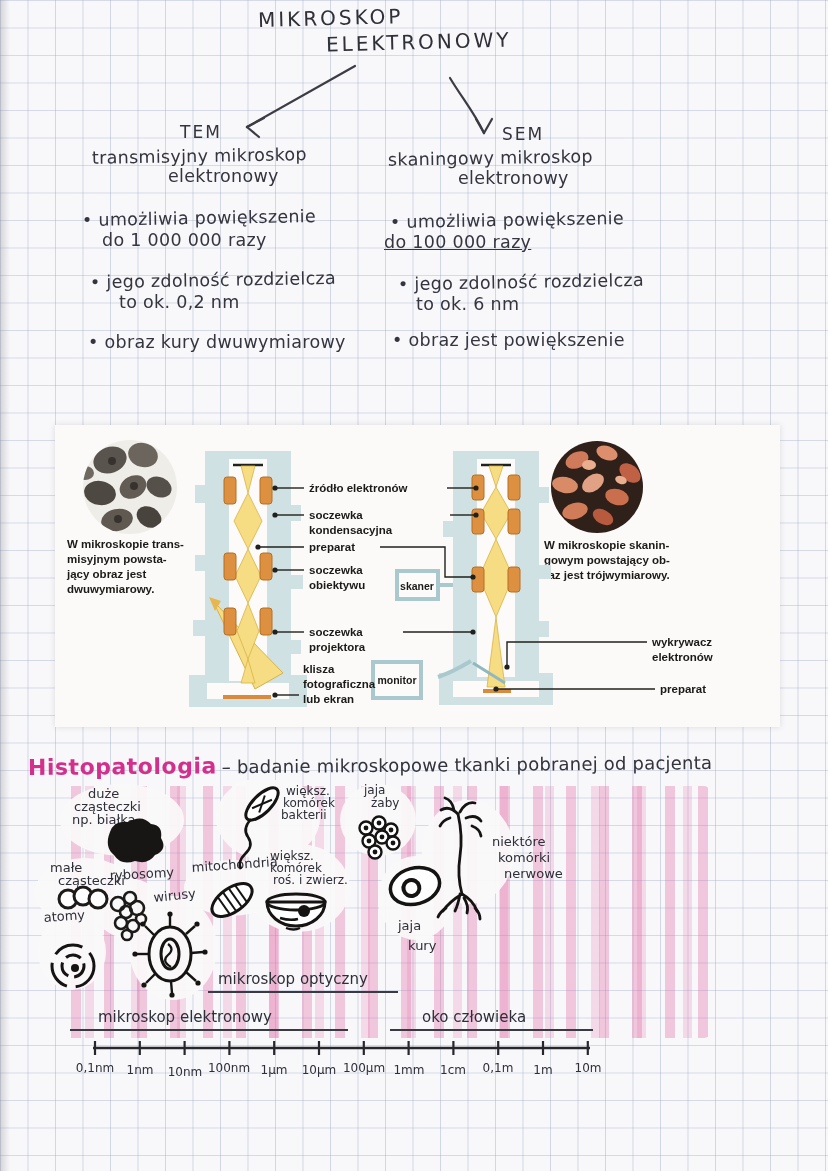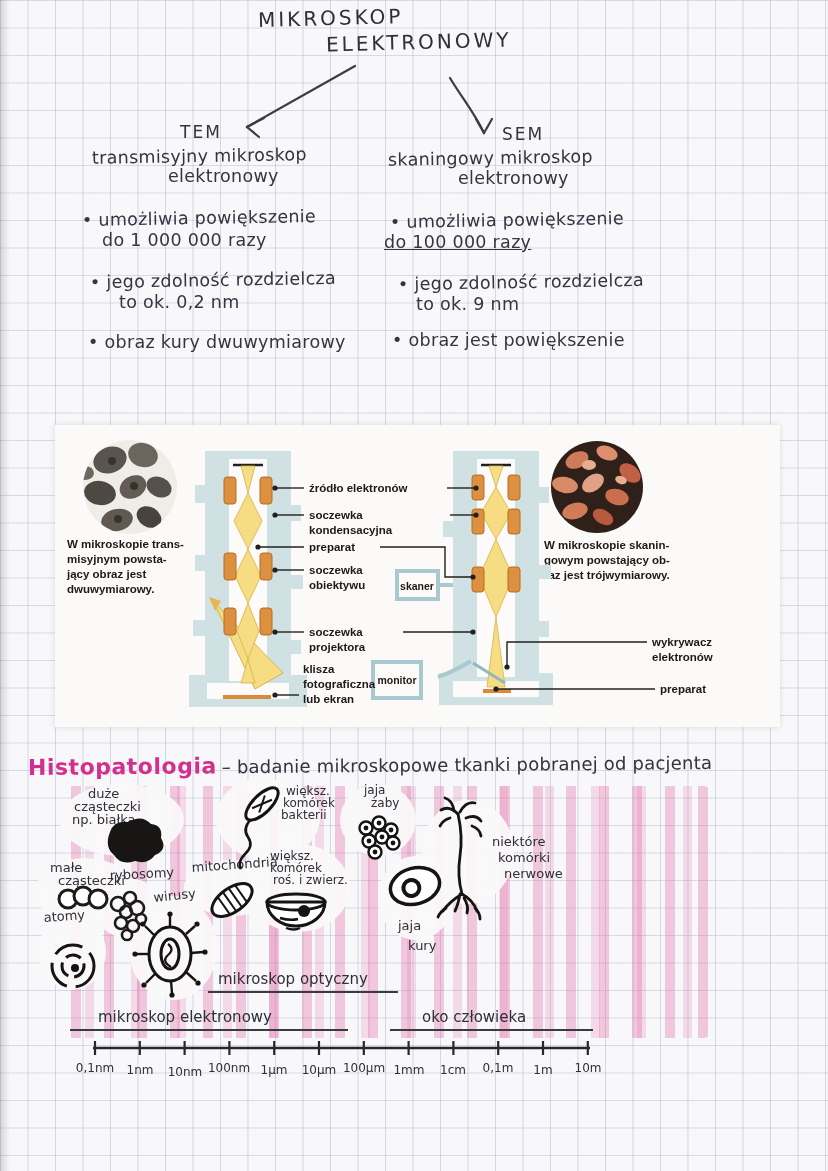--- a/index.html
+++ b/index.html
@@ -69,21 +69,21 @@
     <div class="abs hw hl bullet" style="left:88px;top:332px;">obraz kury dwuwymiarowy</div>
   </div>
 
   <div>
     <div class="abs hw abbr" style="left:490px;top:124px;margin-left:12px;">SEM</div>
     <div class="abs hw hl" style="left:388px;top:148px;transform:rotate(-1deg);">skaningowy mikroskop</div>
     <div class="abs hw hl" style="left:458px;top:168px;">elektronowy</div>
     <div class="abs hw hl bullet" style="left:390px;top:210px;transform:rotate(-1deg);">umożliwia powiększenie</div>
     <div class="abs hw hl" style="left:384px;top:232px;text-decoration:underline;">do 100 000 razy</div>
     <div class="abs hw hl bullet" style="left:398px;top:272px;transform:rotate(-1deg);">jego zdolność rozdzielcza</div>
-    <div class="abs hw hl" style="left:416px;top:294px;">to ok. 9 nm</div>
+    <div class="abs hw hl" style="left:416px;top:294px;">to ok. 6 nm</div>
     <div class="abs hw hl bullet" style="left:392px;top:330px;">obraz jest powiększenie</div>
   </div>
 
   <div class="abs clip" style="left:55px;top:425px;width:725px;height:302px;">
     <svg width="725" height="302" viewBox="0 0 725 302">
       <defs>
         <clipPath id="lphoto">
             <circle cx="75" cy="62" r="47"></circle>
           </clipPath>
         <clipPath id="rphoto">

